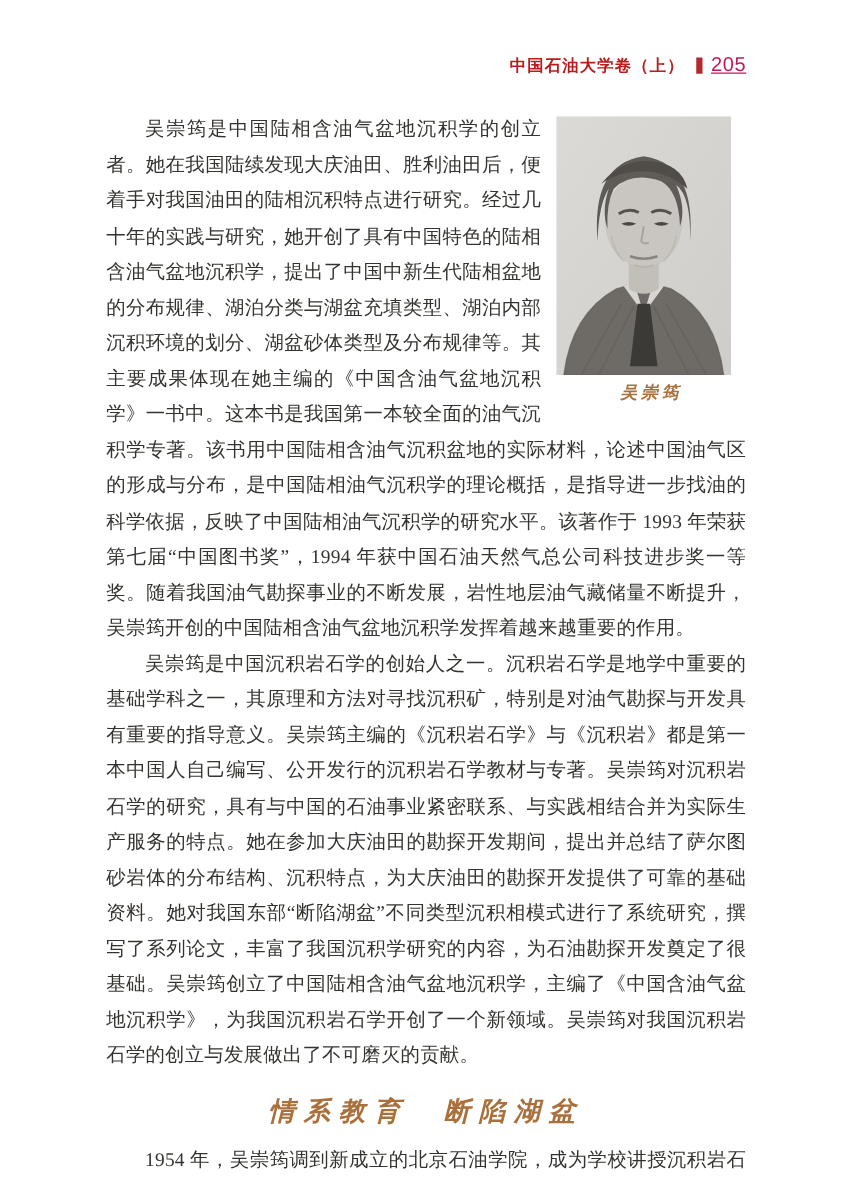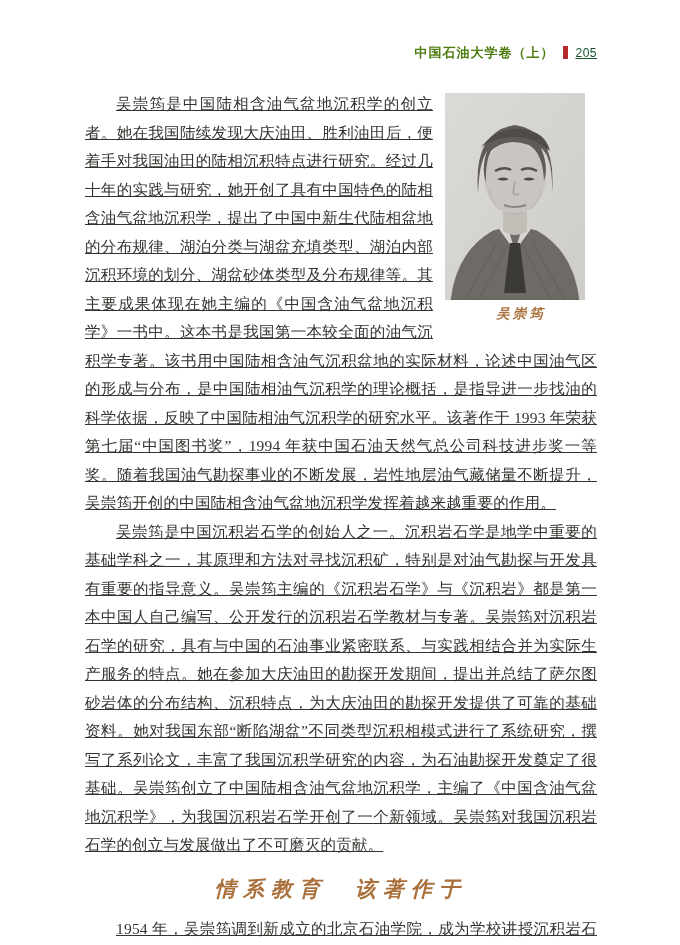--- a/index.html
+++ b/index.html
@@ -15,48 +15,48 @@
     overflow:hidden;
   }
   
   .page-header{
     text-align:right;
     font-size:13px;
     line-height:16px;
     white-space:nowrap;
   }
   .header-title{
-    color:#4d7c0f;
+    color:#b91c1c;
     font-weight:bold;
     letter-spacing:1px;
   }
   .header-bar{
     display:inline-block;
     width:5px;height:13px;
     background:#b5282d;
     margin:0 7px 0 9px;
     vertical-align:-2px;
   }
   .header-page{
-    color:#14532d;
+    color:#be185d;
     font-family:"Liberation Sans","DejaVu Sans",sans-serif;
-    font-size:12px;
+    font-size:16px;
     letter-spacing:0.5px;
     text-decoration:underline;
   }
   
   .page-body{margin-top:29px;}
   .para{
     margin:0;
     font-size:15.5px;
     line-height:28.5px;
     text-align:justify;
     letter-spacing:0.2px;
   }
-  .para.indent{text-indent:31px;text-decoration:underline;}
+  .para.indent{text-indent:31px;}
   
   .portrait-figure{
     float:right;
     width:152px;
     margin:3px 0 6px 12px;
   }
   .photo-frame{
     width:140px;height:207px;
     display:block;
   }
@@ -135,18 +135,18 @@
         <path d="M44,96 Q46,108 54,116" stroke="#b6b2ac" stroke-width="1.4" fill="none" opacity="0.6"></path>
         <path d="M96,96 Q94,108 86,116" stroke="#b6b2ac" stroke-width="1.4" fill="none" opacity="0.6"></path>
       </svg>
       <figcaption class="photo-caption">吴崇筠</figcaption>
     </figure>
 
     <p class="para indent">吴崇筠是中国陆相含油气盆地沉积学的创立者。她在我国陆续发现大庆油田、胜利油田后，便着手对我国油田的陆相沉积特点进行研究。经过几十年的实践与研究，她开创了具有中国特色的陆相含油气盆地沉积学，提出了中国中新生代陆相盆地的分布规律、湖泊分类与湖盆充填类型、湖泊内部沉积环境的划分、湖盆砂体类型及分布规律等。其主要成果体现在她主编的《中国含油气盆地沉积学》一书中。这本书是我国第一本较全面的油气沉积学专著。该书用中国陆相含油气沉积盆地的实际材料，论述中国油气区的形成与分布，是中国陆相油气沉积学的理论概括，是指导进一步找油的科学依据，反映了中国陆相油气沉积学的研究水平。该著作于 1993 年荣获第七届“中国图书奖”，1994 年获中国石油天然气总公司科技进步奖一等奖。随着我国油气勘探事业的不断发展，岩性地层油气藏储量不断提升，吴崇筠开创的中国陆相含油气盆地沉积学发挥着越来越重要的作用。</p>
 
     <p class="para indent" style="clear:none;">吴崇筠是中国沉积岩石学的创始人之一。沉积岩石学是地学中重要的基础学科之一，其原理和方法对寻找沉积矿，特别是对油气勘探与开发具有重要的指导意义。吴崇筠主编的《沉积岩石学》与《沉积岩》都是第一本中国人自己编写、公开发行的沉积岩石学教材与专著。吴崇筠对沉积岩石学的研究，具有与中国的石油事业紧密联系、与实践相结合并为实际生产服务的特点。她在参加大庆油田的勘探开发期间，提出并总结了萨尔图砂岩体的分布结构、沉积特点，为大庆油田的勘探开发提供了可靠的基础资料。她对我国东部“断陷湖盆”不同类型沉积相模式进行了系统研究，撰写了系列论文，丰富了我国沉积学研究的内容，为石油勘探开发奠定了很基础。吴崇筠创立了中国陆相含油气盆地沉积学，主编了《中国含油气盆地沉积学》，为我国沉积岩石学开创了一个新领域。吴崇筠对我国沉积岩石学的创立与发展做出了不可磨灭的贡献。</p>
 
-    <h2 class="section-heading">情系教育　该著作于</h2>
+    <h2 class="section-heading">情系教育　断陷湖盆</h2>
 
     <p class="para indent">1954 年，吴崇筠调到新成立的北京石油学院，成为学校讲授沉积岩石学的第一人。当时高等教育部指定以苏联教材为主，但苏联教材明显不适合我国具体情况，需要根据实际情况重新编写教材。作为教研室主任，吴崇筠一边授课，一边组织和安排编写教材。她先后编写或主编的《沉积岩石学参考教材》《沉积岩石学》《沉积岩》，无一不具有开创性意义。</p>
 
   </main>
 </div>
 
 </body></html>

